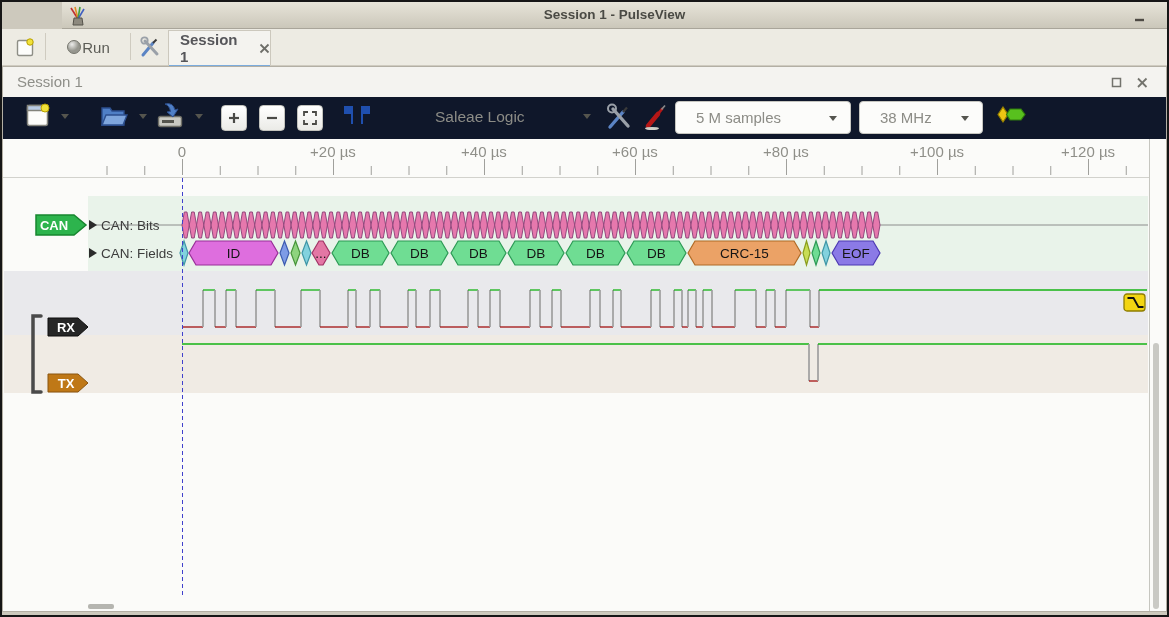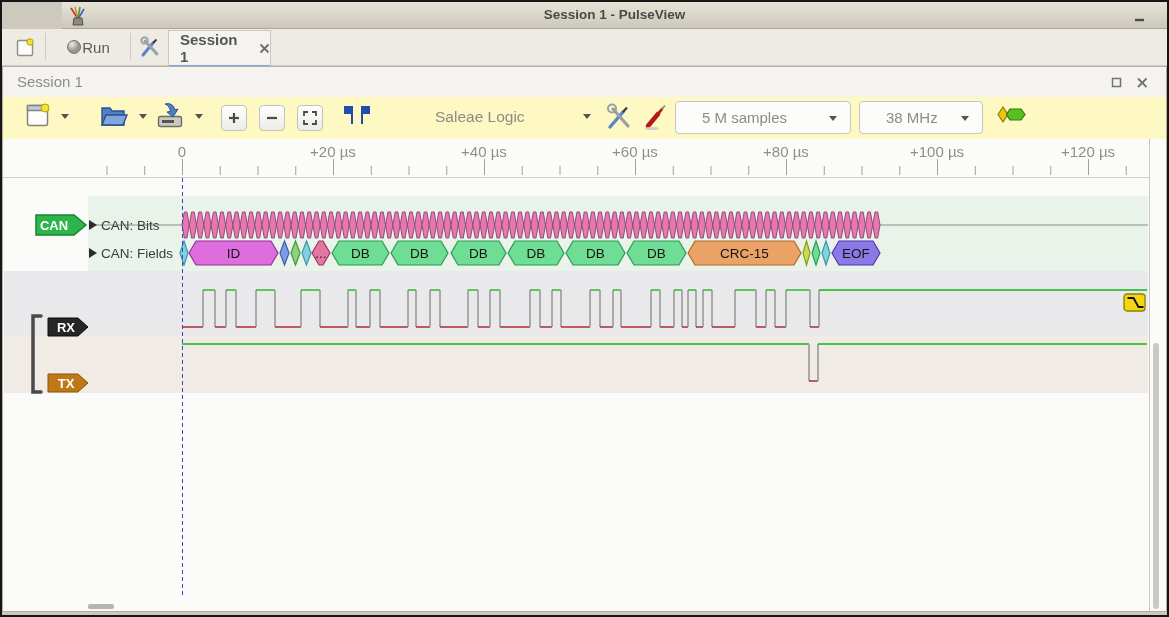--- a/index.html
+++ b/index.html
@@ -22,30 +22,30 @@
        display:flex;align-items:center;}
   .tab-label{font-size:15px;font-weight:600;color:#56565a;margin-left:11px;}
   .tab-underline{position:absolute;left:0;right:0;bottom:-3px;height:3px;background:#7aabdd;}
   .tab-close{margin-left:12px;}
   .dock{position:absolute;left:0;right:0;top:64px;height:546px;background:#fbfbf9;
         border:1px solid #b3afa4;box-sizing:border-box;}
   .dock-header{position:absolute;left:0;right:0;top:0;height:30px;background:#f4f3f0;
                border-bottom:1px solid #e2e0d9;}
   .dock-title{position:absolute;left:14px;top:0;line-height:30px;font-size:15px;color:#8e8e88;}
   .dh-btn{position:absolute;top:8px;width:15px;height:15px;}
-  .session-toolbar{position:absolute;left:0;right:0;top:30px;height:42px;background:#fef9c3;}
+  .session-toolbar{position:absolute;left:0;right:0;top:30px;height:42px;background:#0f172a;}
   .st-icon{position:absolute;top:4px;}
   .tool-btn{position:absolute;width:26px;height:26px;border:1px solid #c3c3bd;border-radius:4px;
             background:linear-gradient(#ffffff,#ebebe7);box-sizing:border-box;
             display:flex;align-items:center;justify-content:center;}
   .arr{width:0;height:0;border-left:4.5px solid transparent;border-right:4.5px solid transparent;
        border-top:5.5px solid #55554e;position:absolute;}
   .combo{position:absolute;top:4px;height:33px;border:1px solid #c6c6c0;border-radius:4px;
          background:#fcfcfa;box-sizing:border-box;display:flex;align-items:center;}
-  .combo-text{font-size:15px;color:#8c8c86;margin-left:26px;}
+  .combo-text{font-size:15px;color:#8c8c86;margin-left:20px;}
   .device-label{position:absolute;left:432px;top:11px;font-size:15.5px;color:#8c8c86;}
   #trace-svg{position:absolute;left:0;top:72px;}
   .hscroll{position:absolute;left:85px;top:537px;width:26px;height:5px;background:#b5b5b0;border-radius:2px;}
   .vscroll{position:absolute;left:1150px;top:276px;width:6px;height:266px;background:#c9c9c4;border-radius:3px;}
 </style>
 </head>
 <body>
 
 <div class="window">
 

